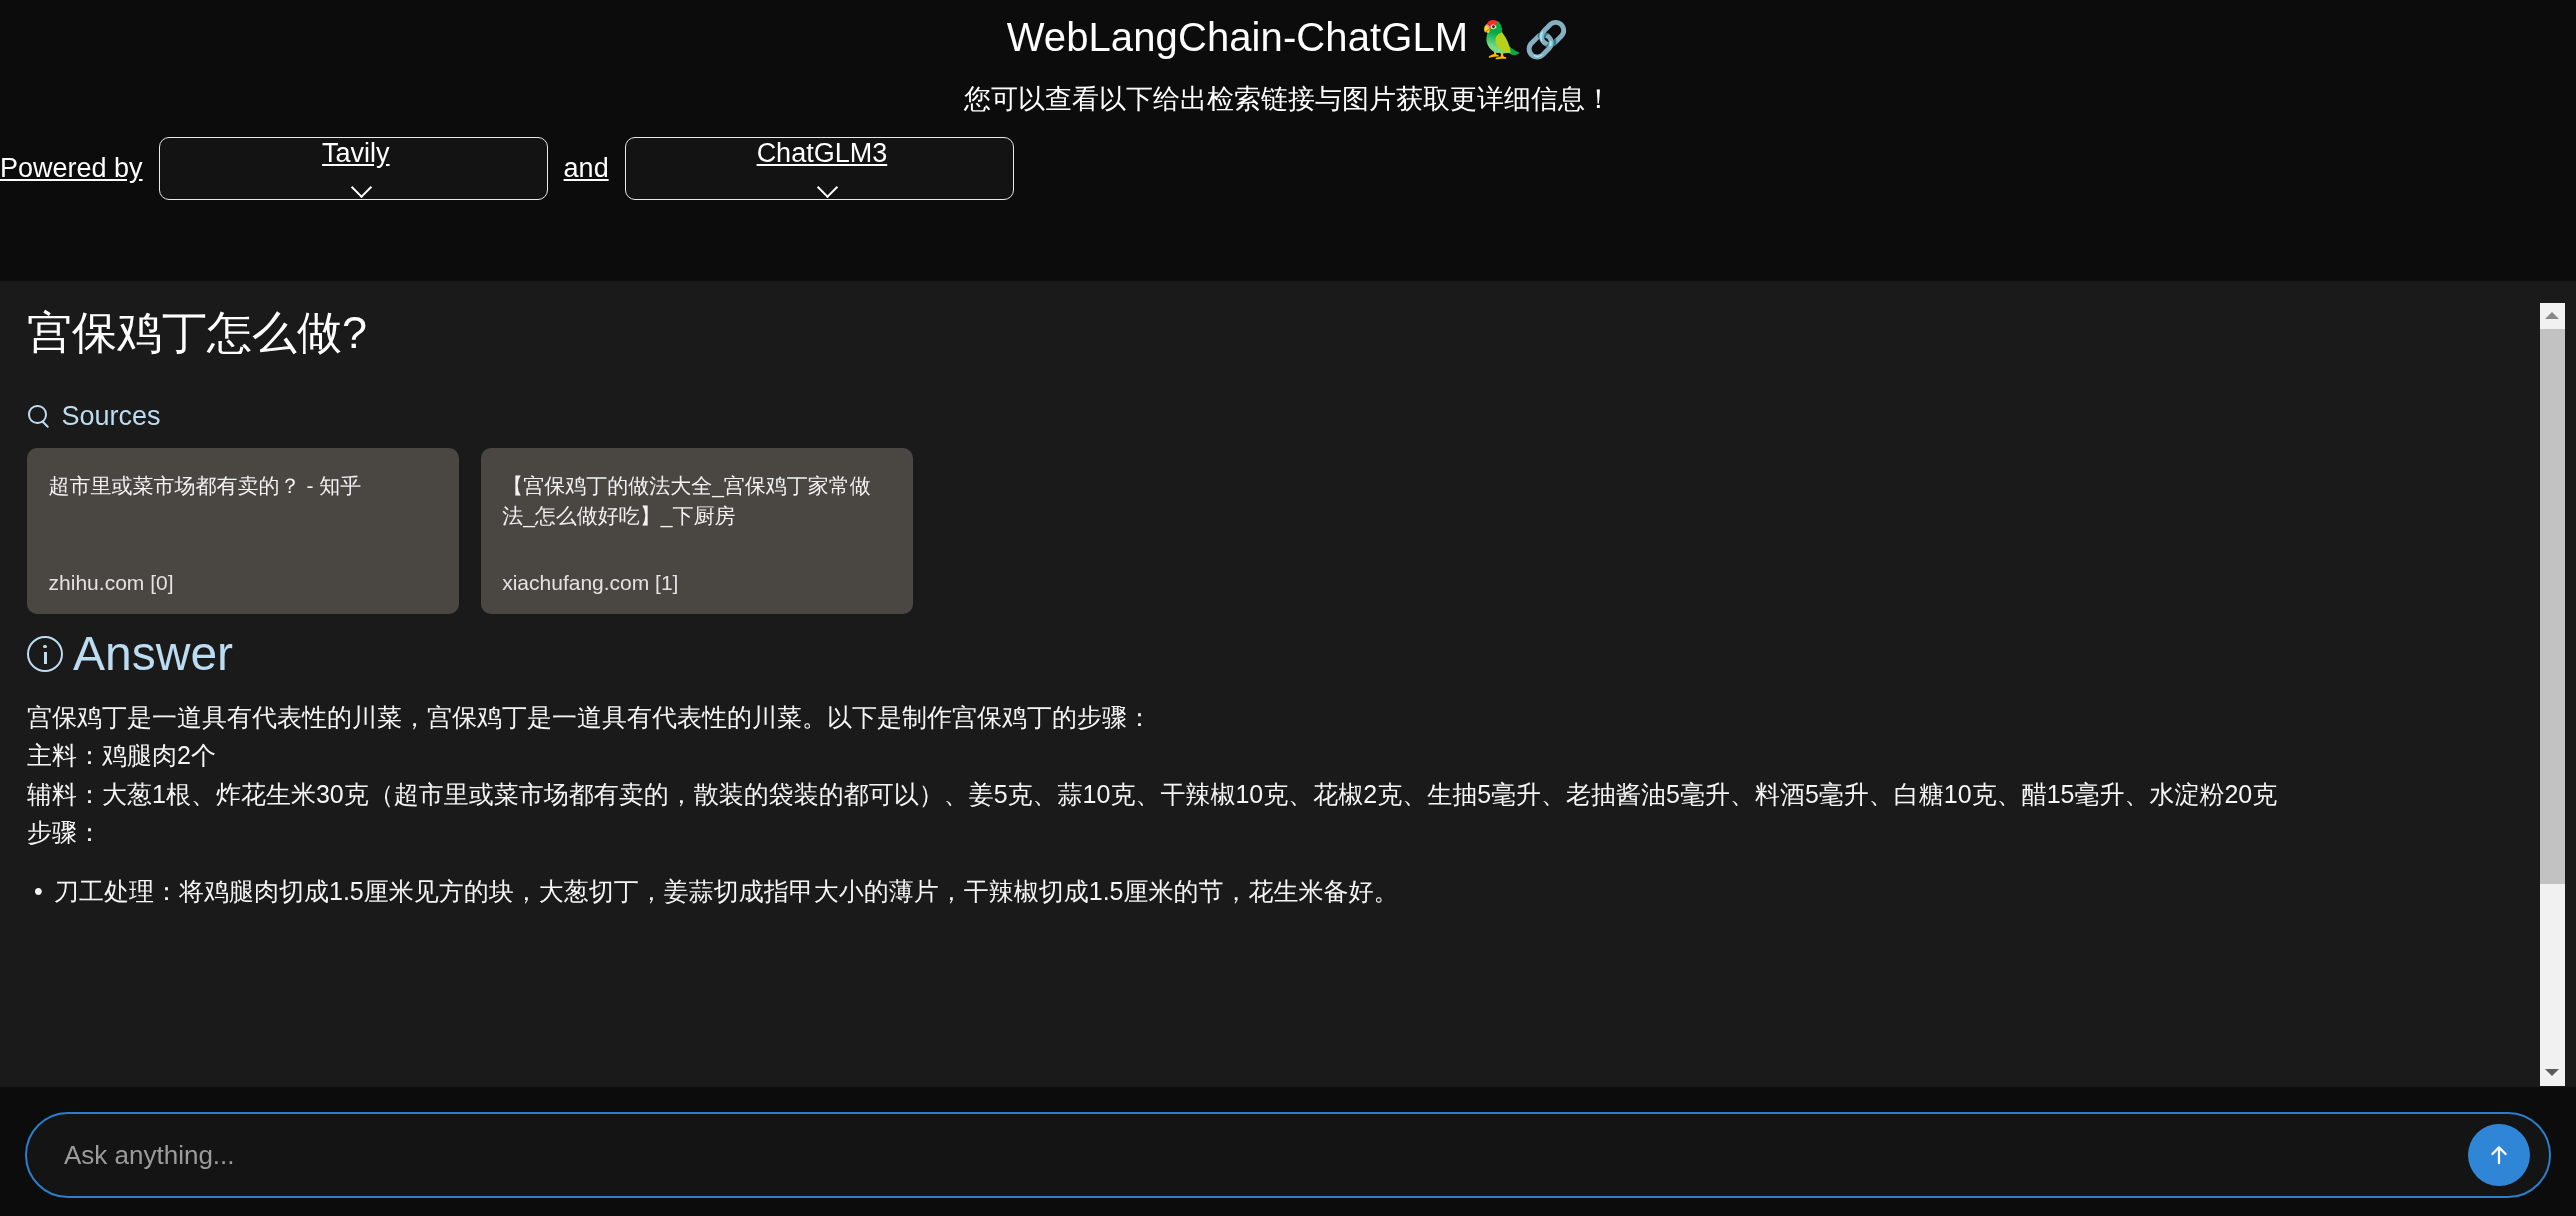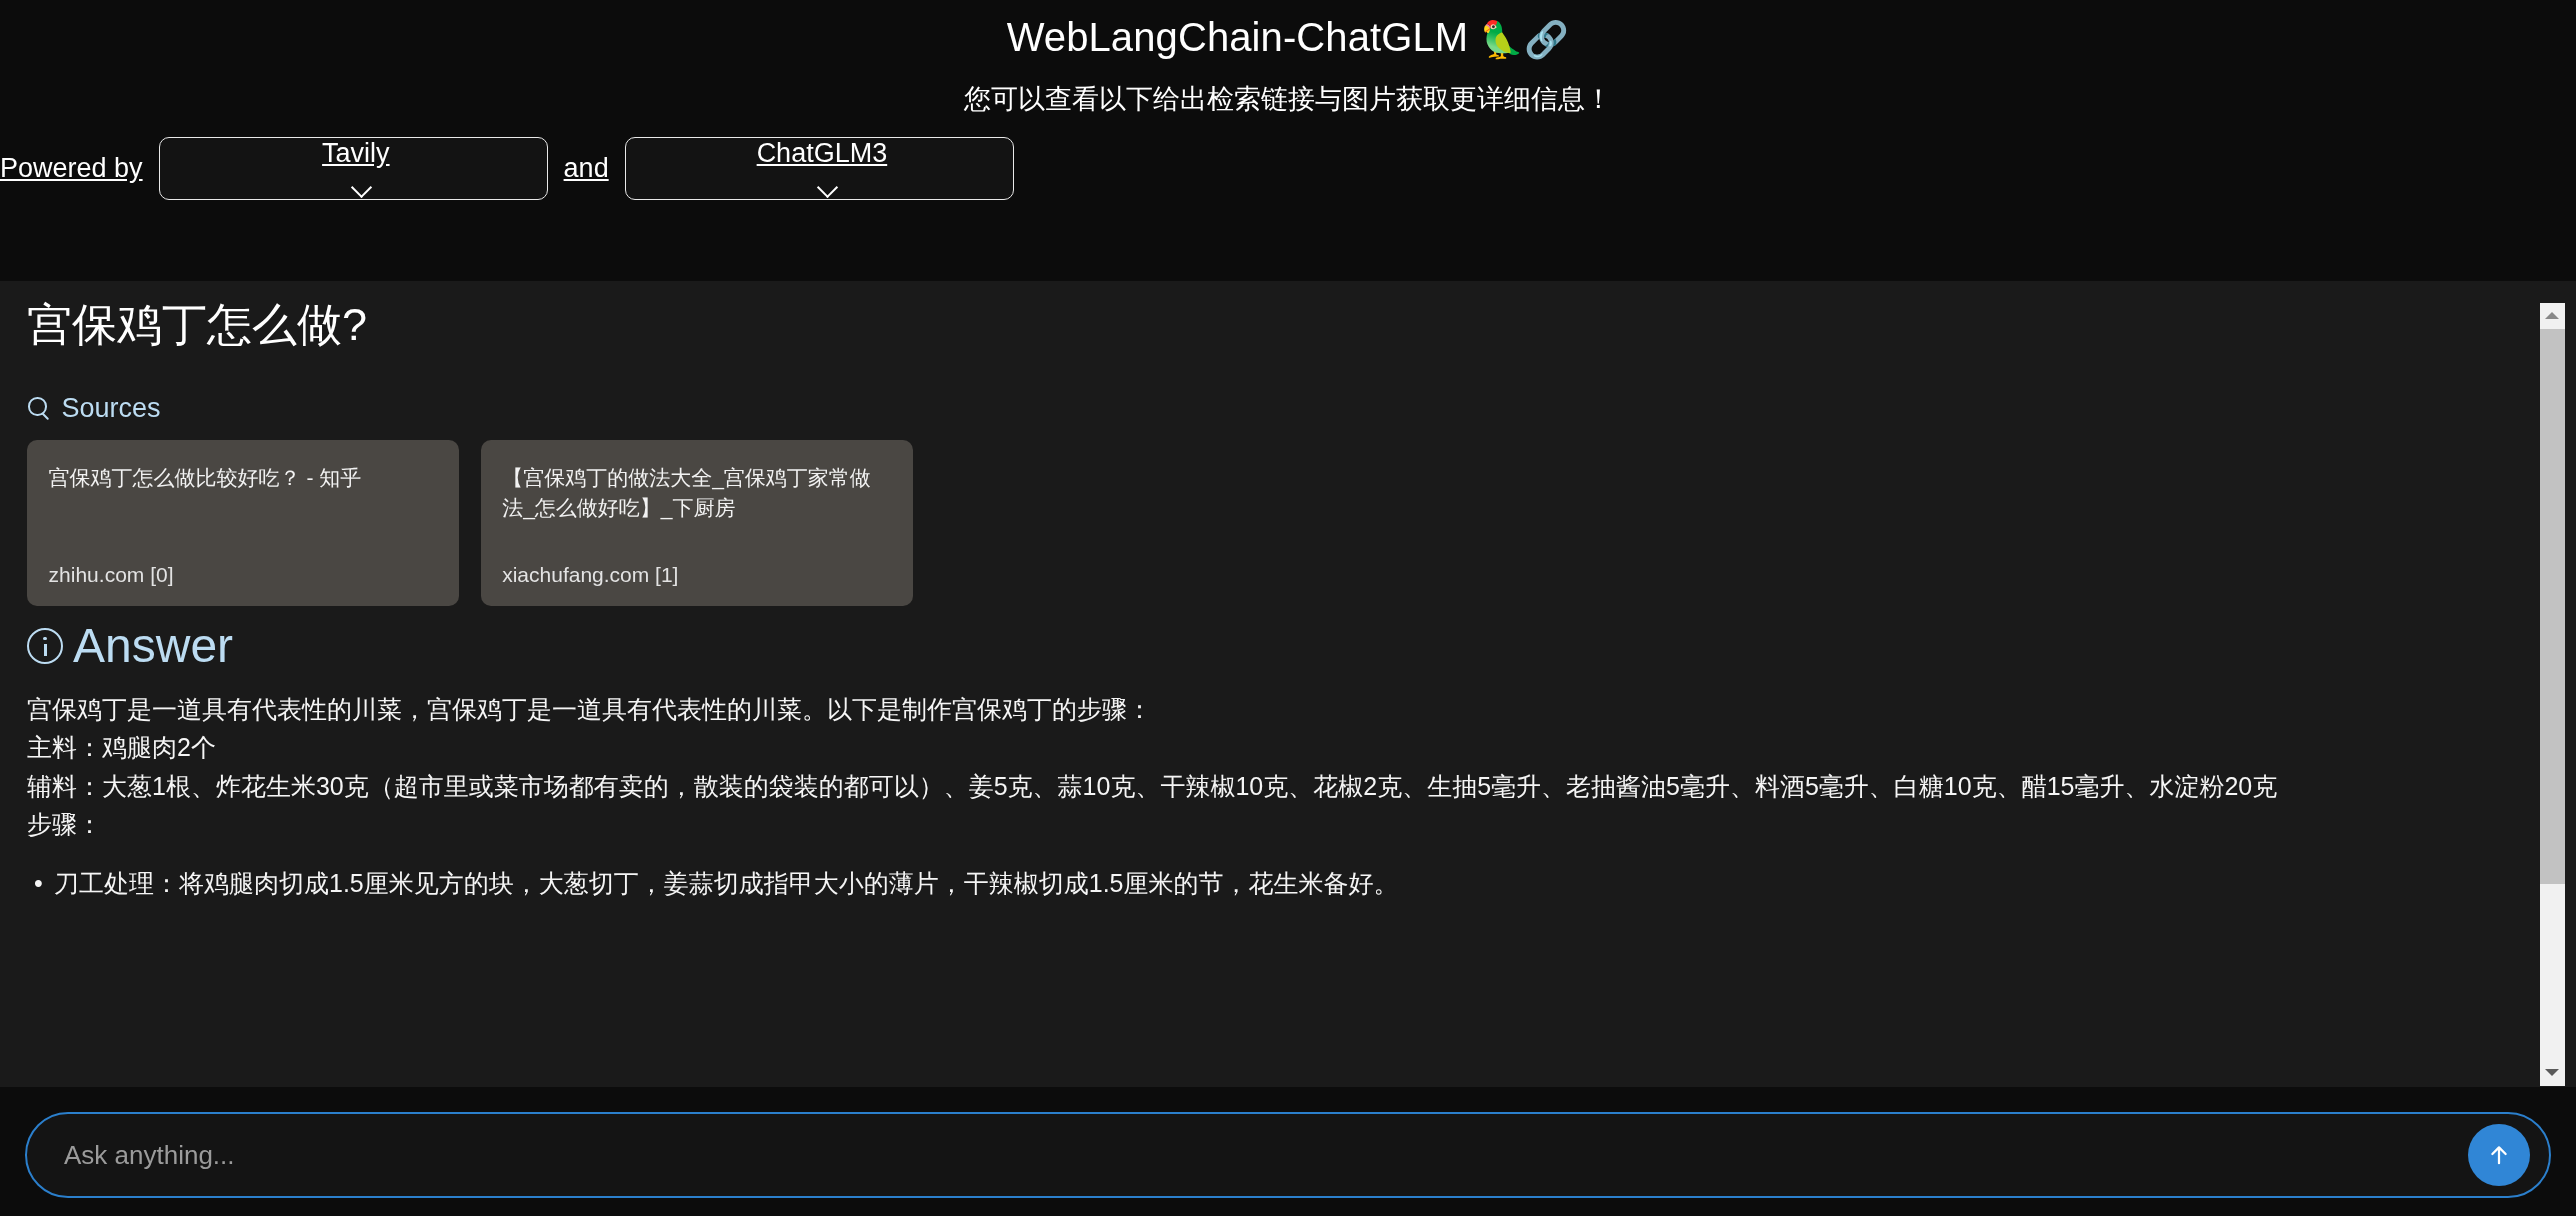--- a/index.html
+++ b/index.html
@@ -95,21 +95,21 @@
   .scroll-panel {
     position: absolute;
     left: 0; top: 281px;
     width: 2576px;
     height: 806px;
     background: #1a1a1a;
     overflow: hidden;
   }
   .panel-inner {
     position: absolute;
-    left: 0; top: 4px;
+    left: 0; top: 12px;
     width: 2540px;
     padding: 12px 32px 0 27px;
   }
 
   .question-title {
     margin: 0;
     font-size: 45px;
     font-weight: 400;
     color: #ffffff;
     line-height: 1.25;
@@ -354,21 +354,21 @@
 
       <h2 class="question-title">宫保鸡丁怎么做?</h2>
 
       <div class="sources-head">
         <span class="search-icon"></span>
         <span>Sources</span>
       </div>
 
       <div class="sources-row">
         <div class="source-card">
-          <div class="source-title">宫保鸡丁怎么做比较好吃？ - 知乎</div>
+          <div class="source-title">超市里或菜市场都有卖的？ - 知乎</div>
           <div class="source-domain">zhihu.com [0]</div>
         </div>
         <div class="source-card">
           <div class="source-title">【宫保鸡丁的做法大全_宫保鸡丁家常做法_怎么做好吃】_下厨房</div>
           <div class="source-domain">xiachufang.com [1]</div>
         </div>
       </div>
 
       <div class="answer-head">
         <span class="info-icon"></span>

